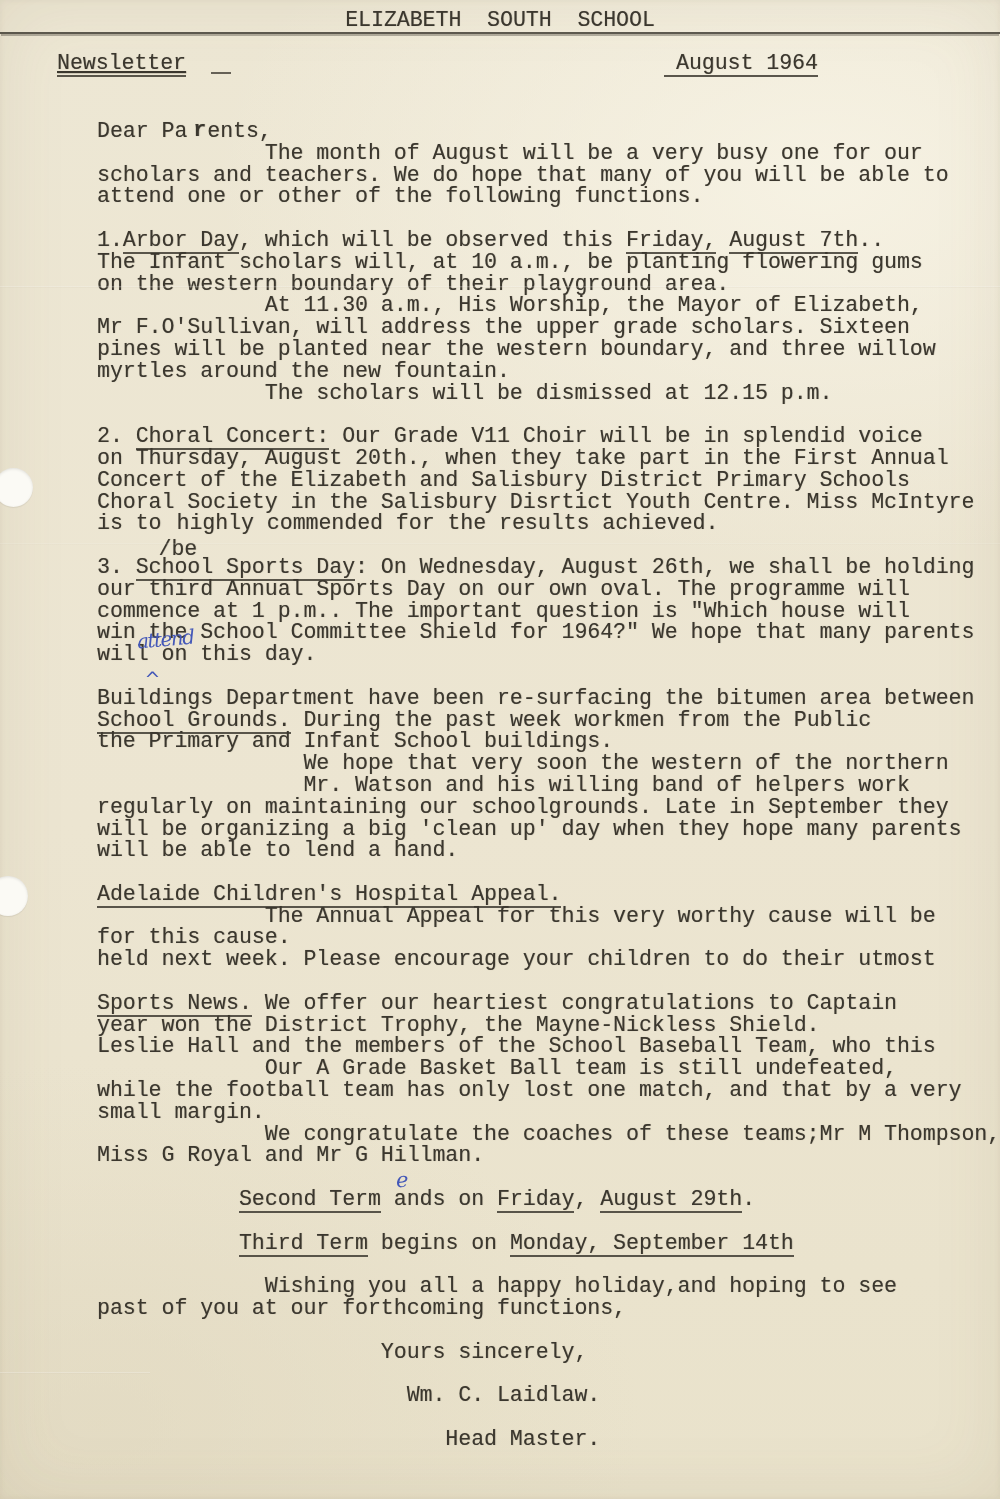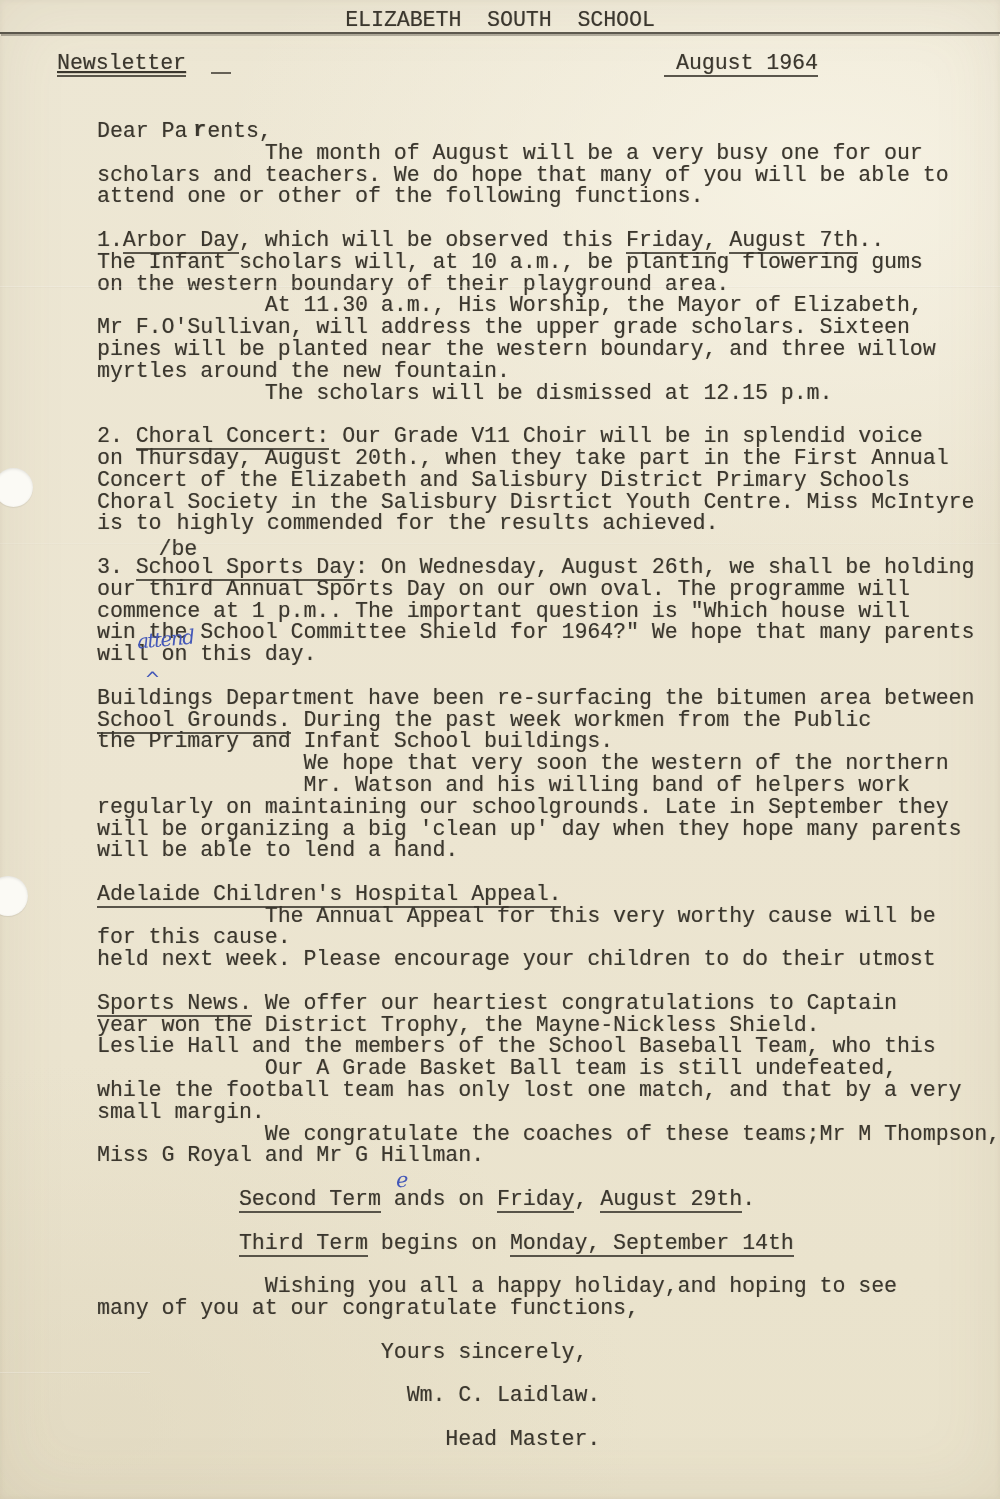--- a/index.html
+++ b/index.html
@@ -135,21 +135,21 @@
         <div class="line" data-name="letter-line"><span data-name="text-run">             We congratulate the coaches of these teams;Mr M Thompson,</span></div>
         <div class="line" data-name="letter-line"><span data-name="text-run">Miss G Royal and Mr G Hillman.</span></div>
       </div>
       <div class="section" data-name="section-vacation-dates">
         <div class="line" data-name="letter-line"><span data-name="text-run">           </span><span data-name="text-run" class="u">Second Term</span><span data-name="text-run"> </span><span data-name="handwritten-e" class="ins"><span class="word pen" data-name="handwritten-word">e</span></span><span data-name="text-run">ands on </span><span data-name="text-run" class="u">Friday</span><span data-name="text-run">, </span><span data-name="text-run" class="u">August 29th</span><span data-name="text-run">.</span></div>
         <div class="line" data-name="letter-line"></div>
         <div class="line" data-name="letter-line"><span data-name="text-run">           </span><span data-name="text-run" class="u">Third Term</span><span data-name="text-run"> begins on </span><span data-name="text-run" class="u">Monday, September 14th</span></div>
       </div>
       <div class="section" data-name="section-closing-wishes">
         <div class="line" data-name="letter-line"><span data-name="text-run">             Wishing you all a happy holiday,and hoping to see</span></div>
-        <div class="line" data-name="letter-line"><span data-name="text-run">many of you at our congratulate functions,</span></div>
+        <div class="line" data-name="letter-line"><span data-name="text-run">past of you at our forthcoming functions,</span></div>
       </div>
       <div class="section" data-name="section-valediction">
         <div class="line" data-name="letter-line"><span data-name="text-run">                      Yours sincerely,</span></div>
       </div>
       <div class="section" data-name="section-signature">
         <div class="line" data-name="letter-line"><span data-name="text-run">                        Wm. C. Laidlaw.</span></div>
       </div>
       <div class="section" data-name="section-signatory-title">
         <div class="line" data-name="letter-line"><span data-name="text-run">                           Head Master.</span></div>
       </div>

